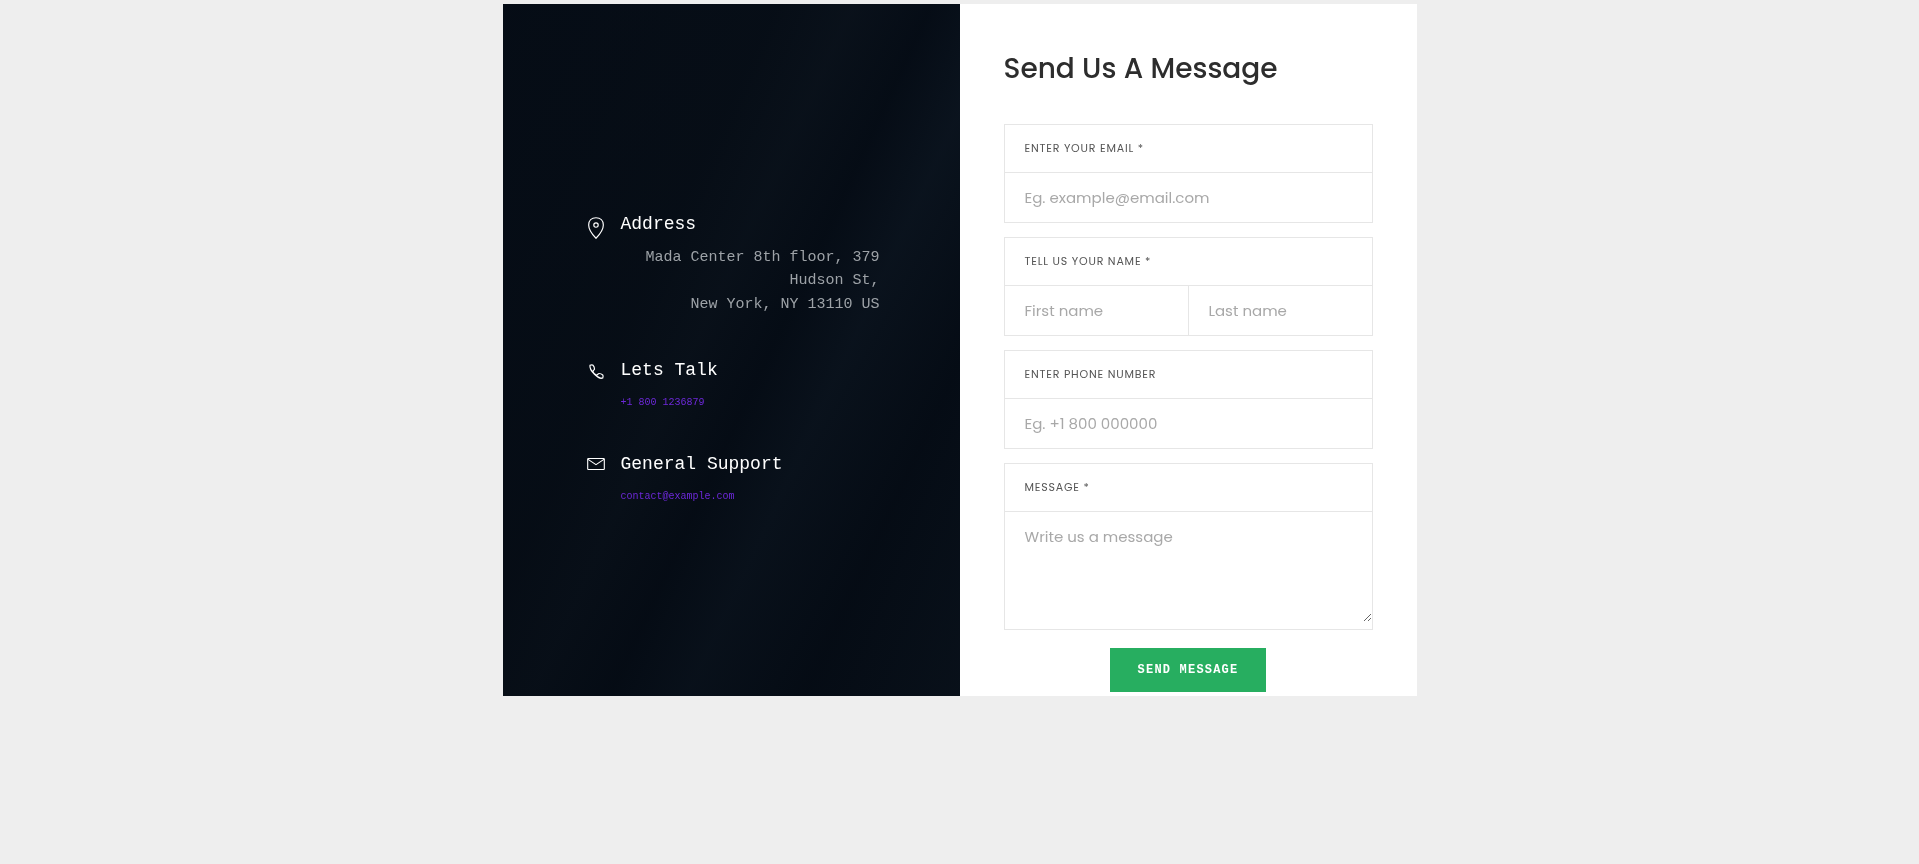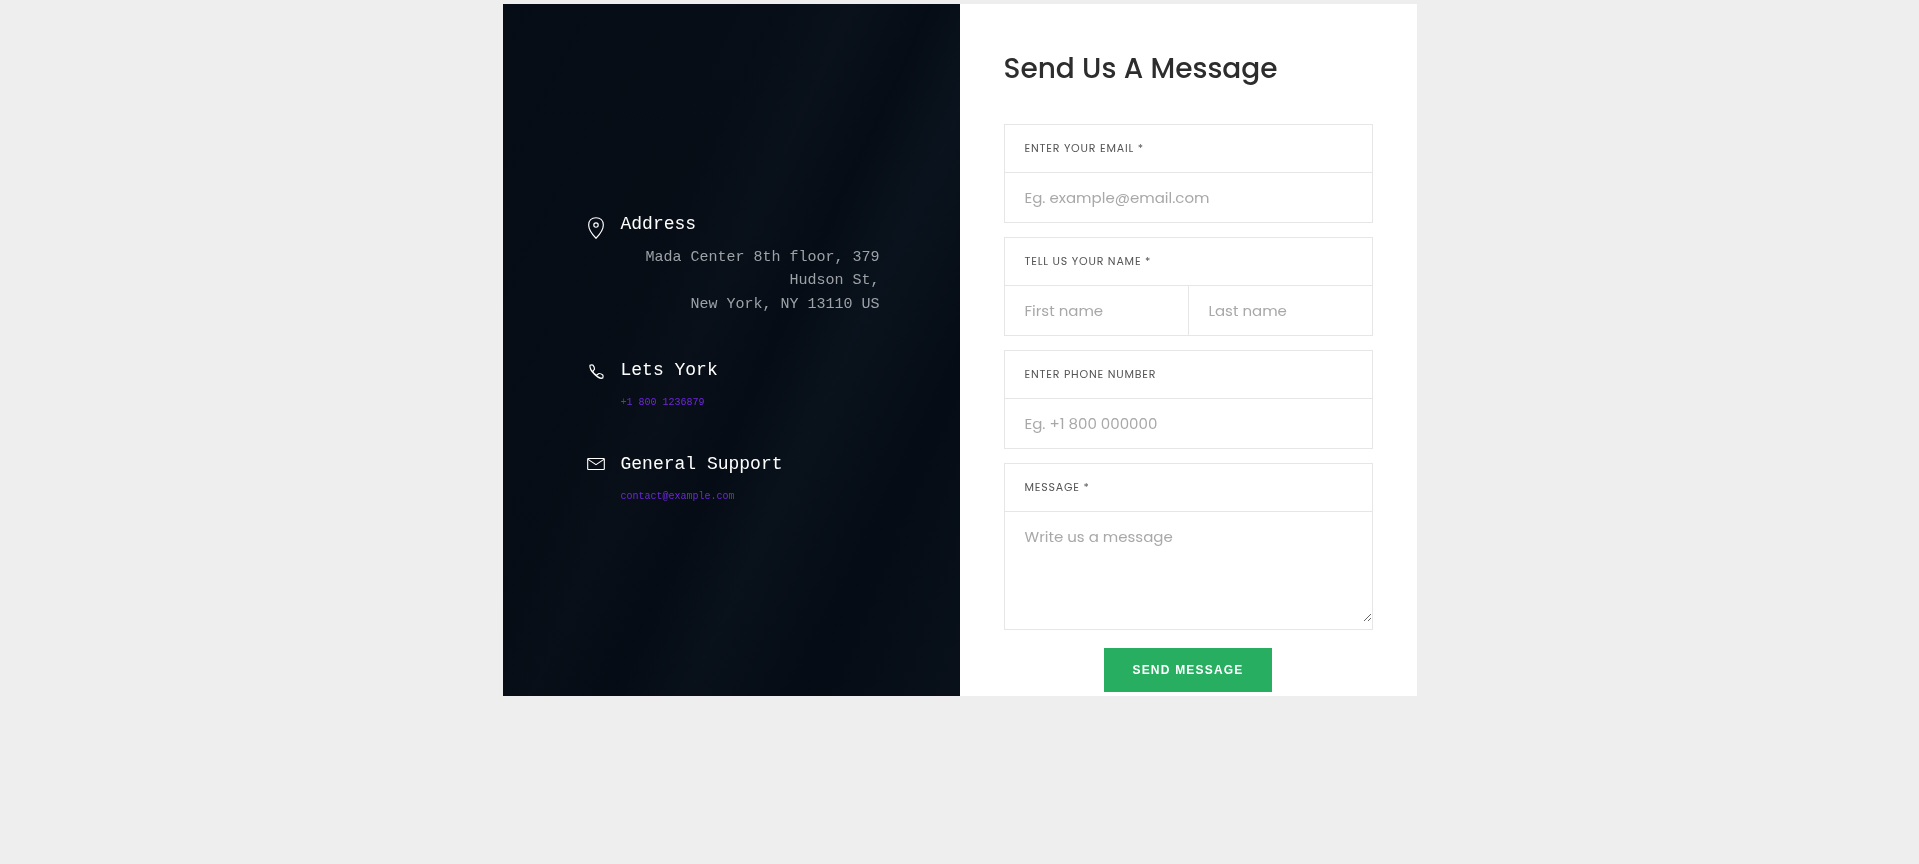--- a/index.html
+++ b/index.html
@@ -106,21 +106,21 @@
   .submit-row { text-align: center; margin-top: 18px; }
   .submit-btn {
     background: #27ae60;
     color: #ffffff;
     border: none;
     font-size: 12px;
     font-weight: 700;
     letter-spacing: 1.2px;
     padding: 15px 28px;
     cursor: pointer;
-    font-family: Liberation Sans, sans-serif;
+    font-family: Liberation Mono, monospace;
   }
 </style>
 </head>
 <body>
 
 <div class="card">
 
   <div class="left">
     <div class="left-bg"></div>
     <div class="left-content">
@@ -139,21 +139,21 @@
         </div>
       </div>
 
       <div class="info-block">
         <div class="info-icon">
           <svg width="18" height="18" viewBox="0 0 24 24">
             <path d="M4 3 C4 3 7 2 8 3 C9 4 10 7 10 8 C10 9 8 10 8 11 C8 13 11 16 13 16 C14 16 15 14 16 14 C17 14 20 15 21 16 C22 17 21 20 21 20 C21 20 17 22 10 15 C3 8 4 3 4 3 Z"></path>
           </svg>
         </div>
         <div class="info-body">
-          <h4>Lets York</h4>
+          <h4>Lets Talk</h4>
           <a class="link" href="#">+1 800 1236879</a>
         </div>
       </div>
 
       <div class="info-block">
         <div class="info-icon">
           <svg width="18" height="14" viewBox="0 0 26 18">
             <rect x="1" y="1" width="24" height="16" rx="1"></rect>
             <path d="M1 2 L13 10 L25 2"></path>
           </svg>

